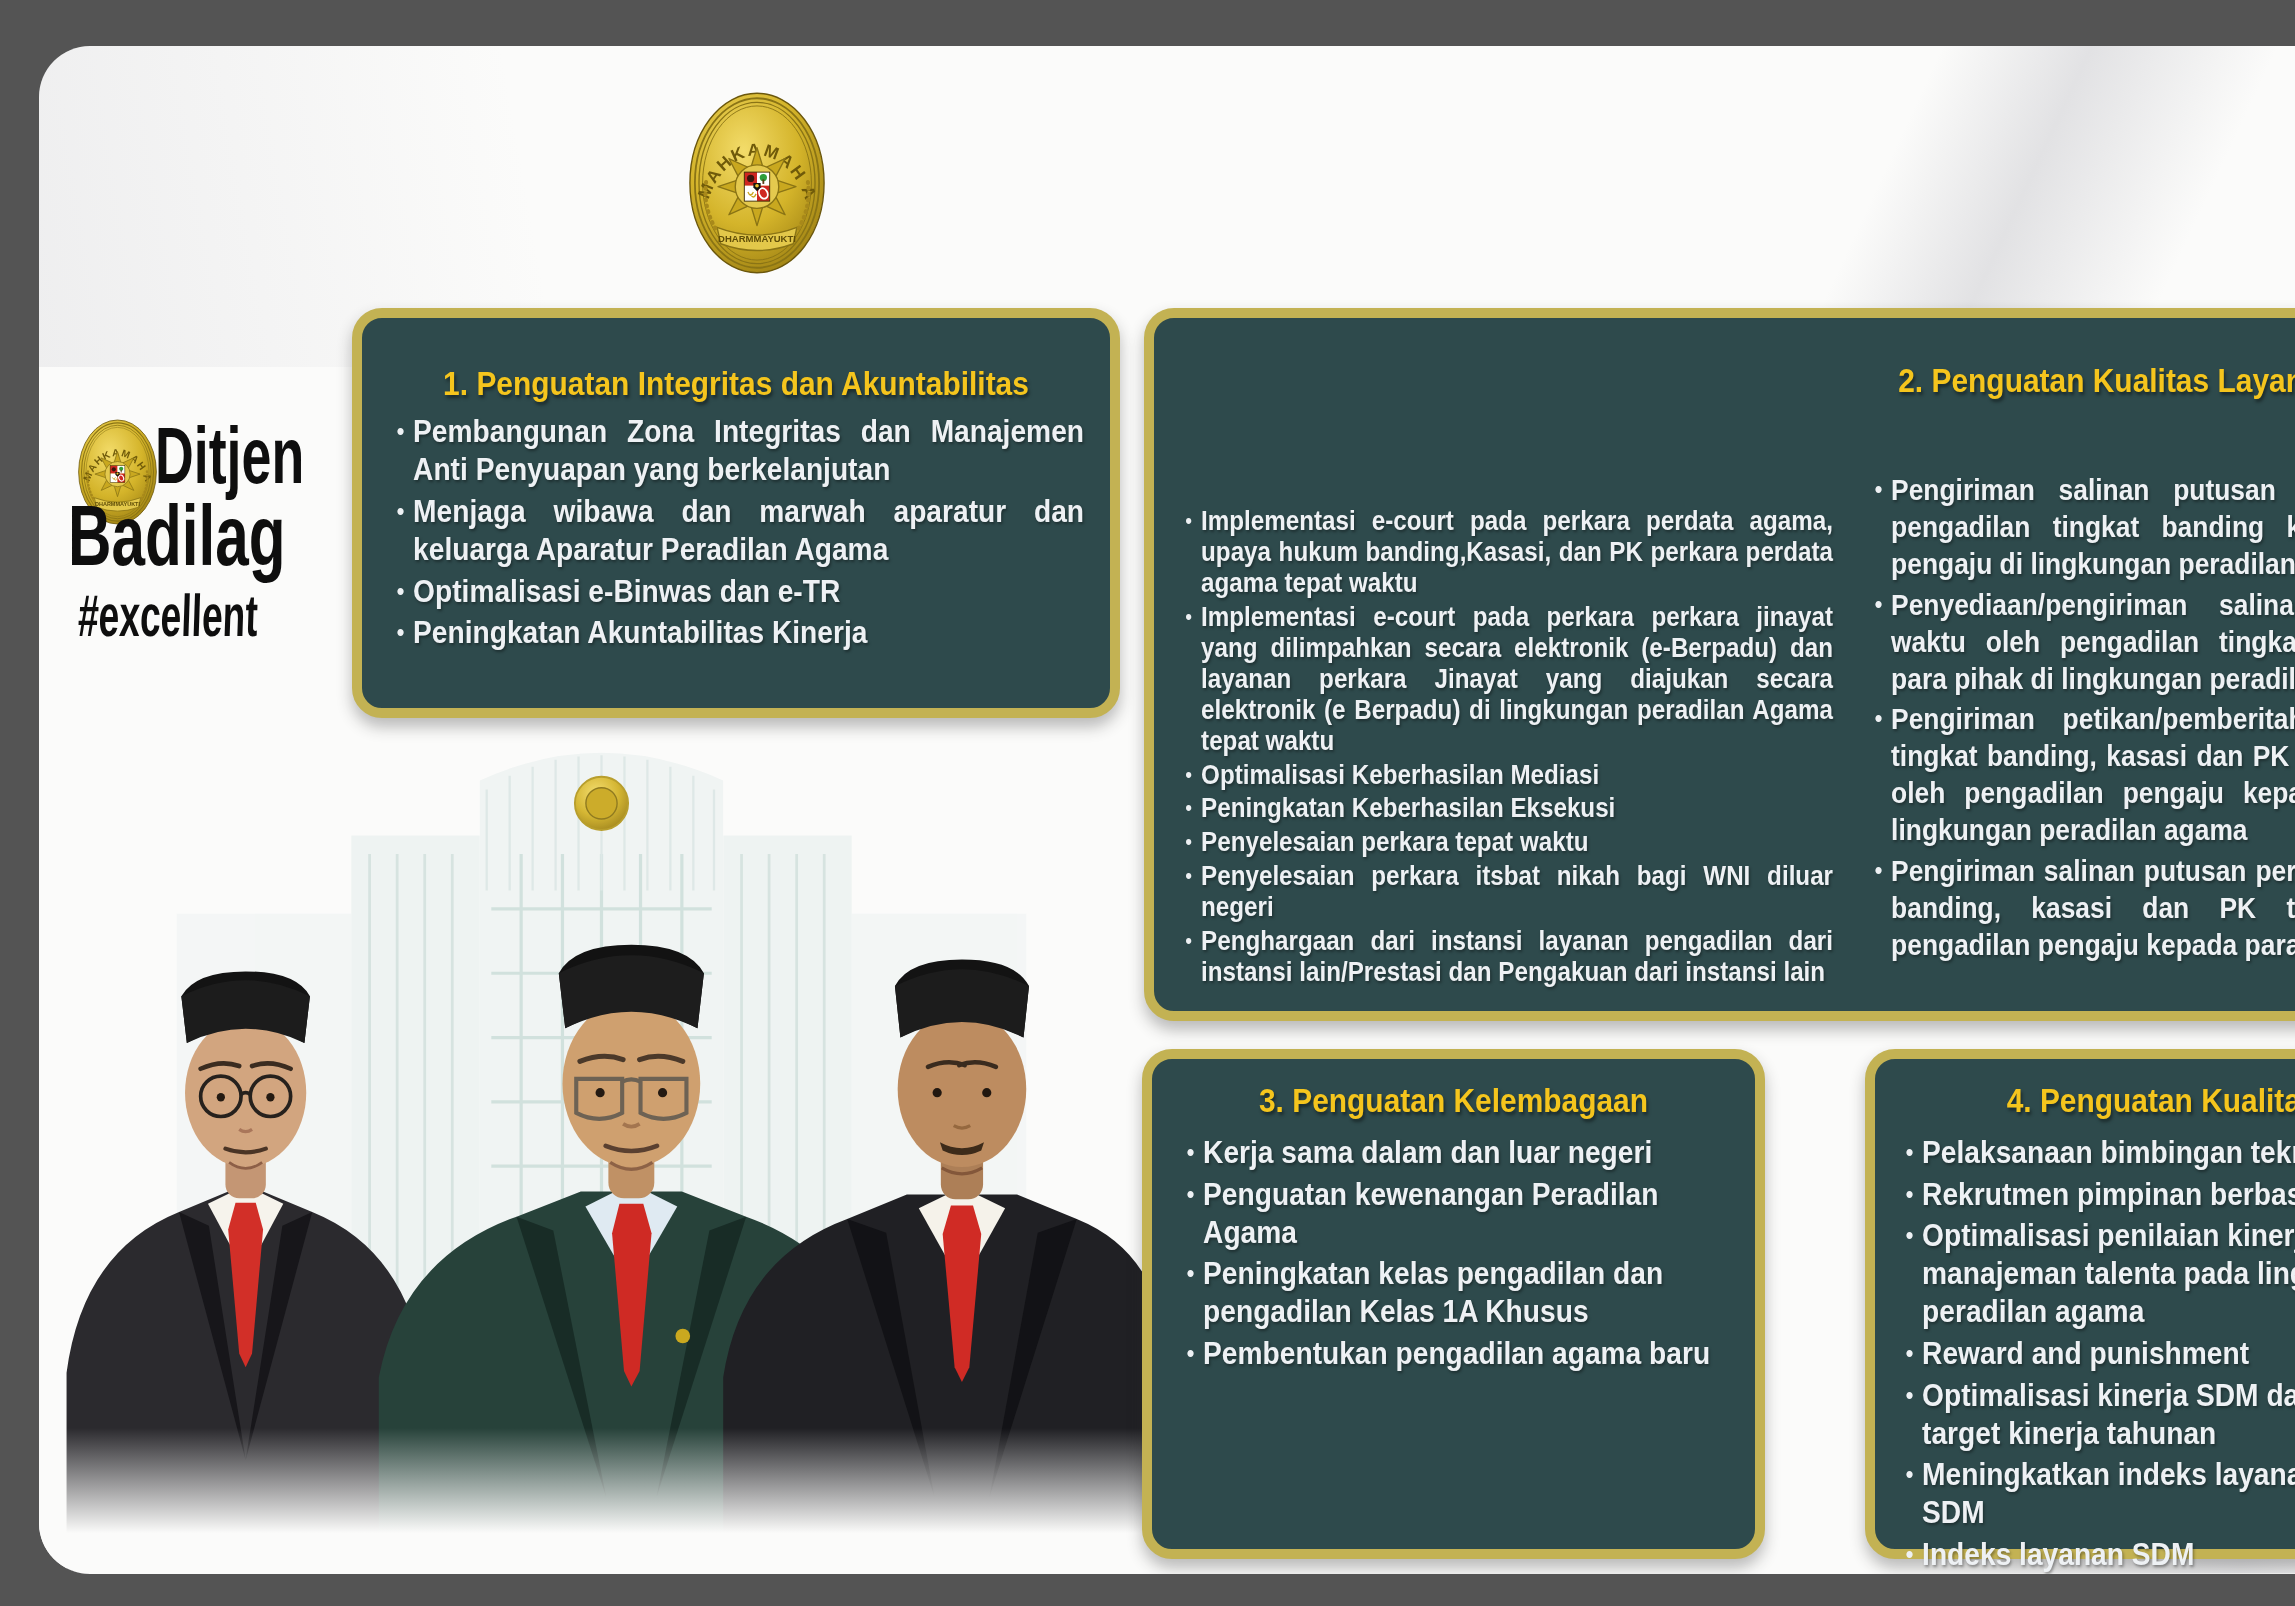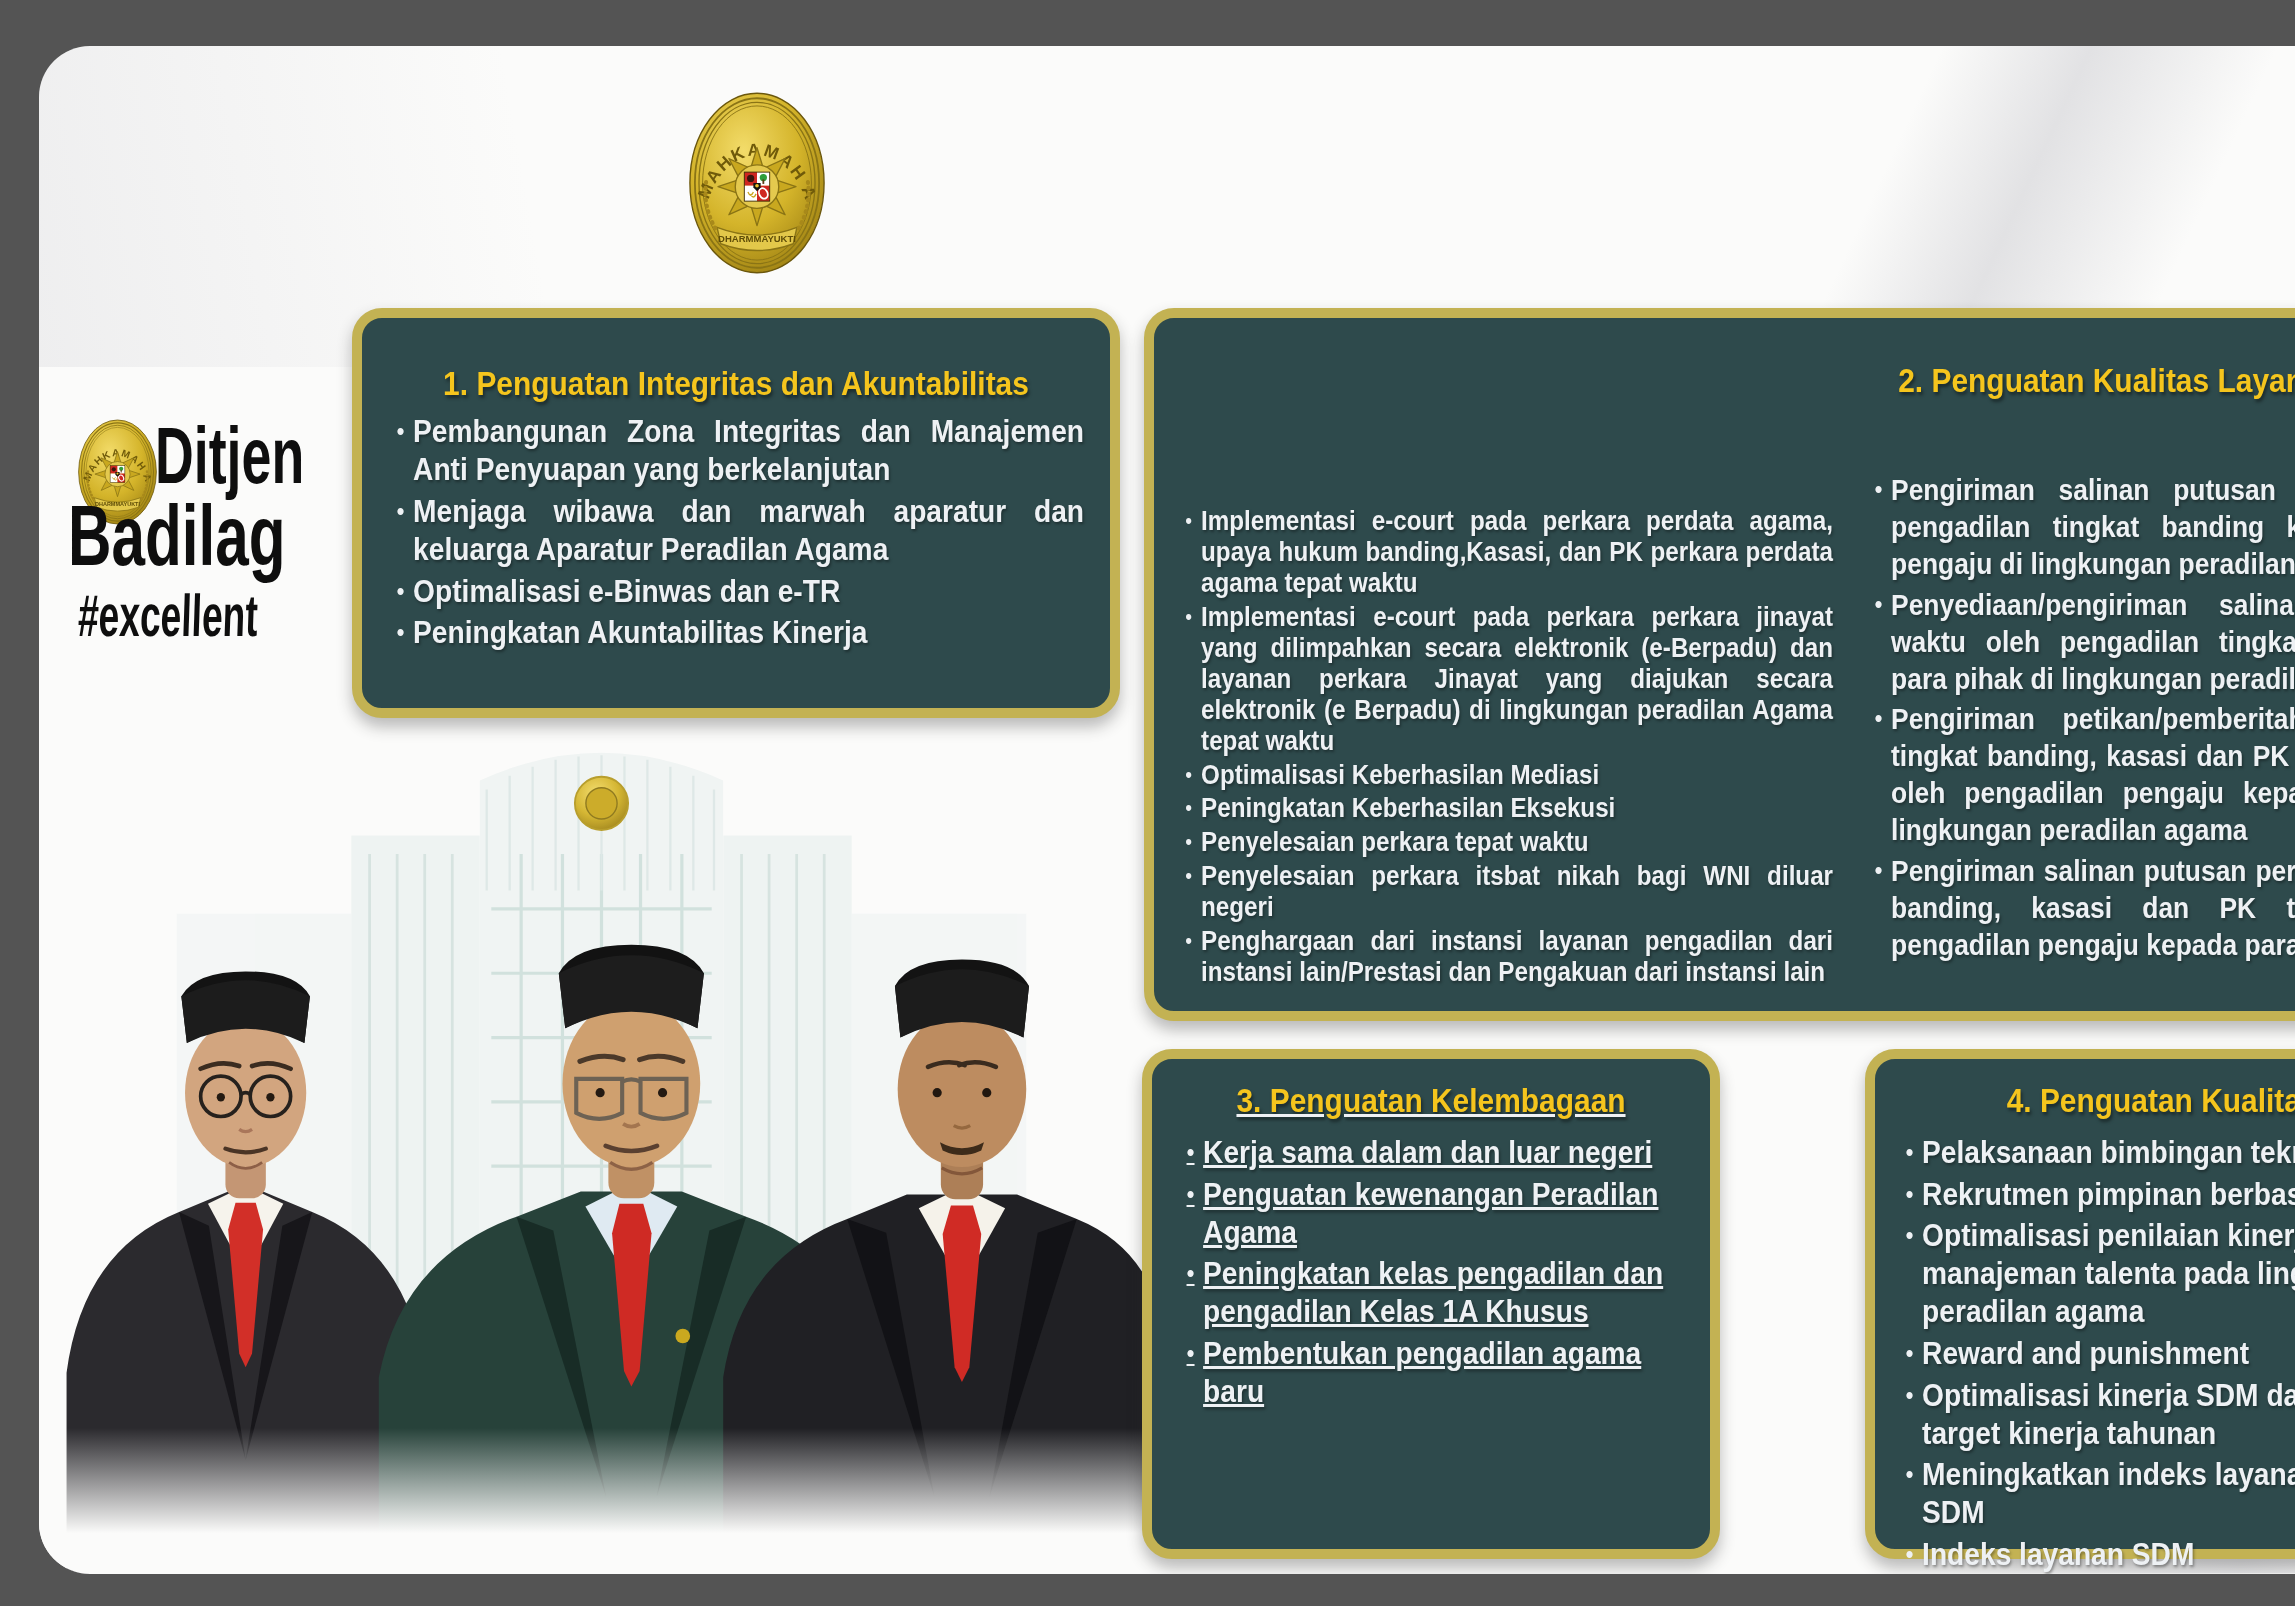--- a/index.html
+++ b/index.html
@@ -67,21 +67,21 @@
   .p2grid{display:grid;grid-template-columns:657px 673px 565px;column-gap:33px;height:100%;}
   .p2c1 ul{padding-top:147px;}
   .p2c1 .tx{font-size:27.5px;line-height:31px;}
   .p2c1 .bd{line-height:31px;font-size:22px;}
   .p2c1 li.it{margin-bottom:2.8px;}
   .p2c2 .ptitle{margin:0;line-height:44px;}
   .p2c2 ul{margin-top:69px;}
   .p2c2 .tx{font-size:30px;line-height:37px;}
   .p2c2 .bd{line-height:37px;}
 
-  #panel3{left:1103px;top:1003px;width:578px;height:510px;padding:20px 26px 18.4px 26px;text-decoration:underline;}
+  #panel3{left:1103px;top:1003px;width:623px;height:510px;padding:20px 26px 18.4px 26px;}
   #panel4{left:1826px;top:1003px;width:669px;height:510px;padding:20px 22px 18.4px 22px;}
   #panel4 .tx{line-height:38px;}
 
   
   #photo-svg{position:absolute;left:0;top:670px;width:1125px;height:858px;}
   .photo-fade{position:absolute;left:0;top:1382px;width:1162px;height:146px;
     background:linear-gradient(180deg,rgba(251,251,250,0) 0%,#fbfbfa 72%);}
 </style>
 </head>
 <body>

